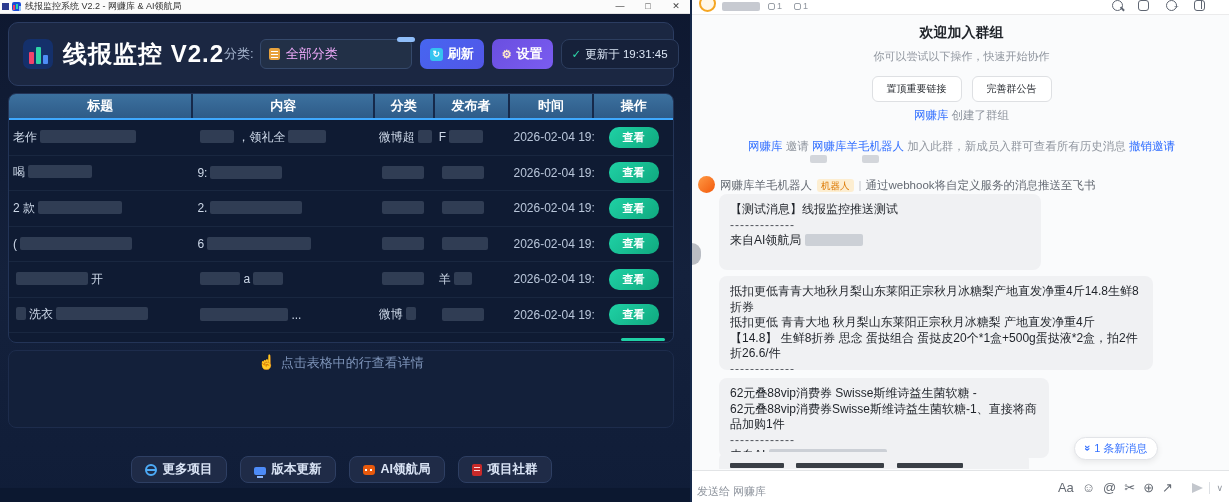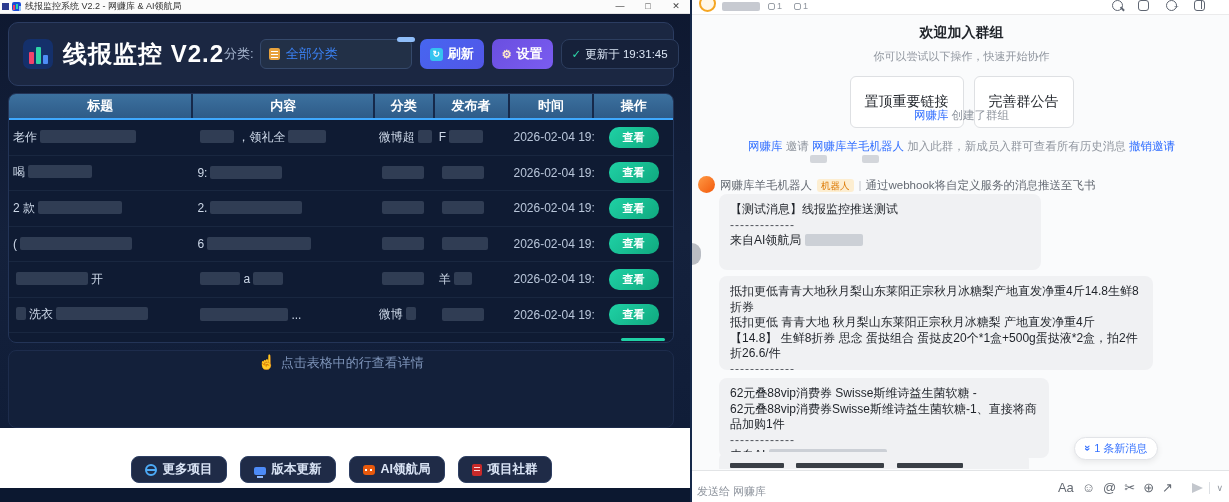--- a/index.html
+++ b/index.html
@@ -1,19 +1,19 @@
 <!DOCTYPE html>
 <html><head>
 <meta charset="utf-8">
 <style>
   * { box-sizing: border-box; margin: 0; padding: 0; }
   html,body { width:1229px; height:502px; overflow:hidden; font-family:"Liberation Sans", sans-serif; background:#fff; }
 
   
-  #left-window { position:absolute; left:0; top:0; width:690px; height:428px; background:linear-gradient(180deg,#0e1830,#14213c 55%,#101d38); }
+  #left-window { position:absolute; left:0; top:0; width:690px; height:502px; background:linear-gradient(180deg,#0e1830,#14213c 55%,#101d38); }
   #lw-titlebar { position:absolute; left:0; top:0; width:690px; height:14px; background:#fbfbfb; border-bottom:1px solid #e3e3e3; display:flex; align-items:center; font-size:9px; color:#333; }
   #lw-taskicon { width:7px; height:7px; background:#2b3a8f; margin:0 3px 0 2px; }
   #lw-appicon { width:9px; height:9px; border-radius:2px; background:#1d4ed8; margin-right:4px; position:relative; overflow:hidden; }
   #lw-appicon::before { content:""; position:absolute; left:1px; bottom:1px; width:2px; height:5px; background:#f0426b; box-shadow:3px -1px 0 #2dd4a7, 6px 1px 0 #93c5fd; }
   .win-ctrl { width:28px; height:13px; text-align:center; font-size:9px; color:#444; line-height:13px; }
   #lw-ctrls { margin-left:auto; display:flex; }
 
   #lw-body { position:absolute; left:0; top:14px; width:690px; height:488px; }
   #lw-footband { position:absolute; left:0; top:474px; width:690px; height:14px; background:#0c1830; }
 
@@ -22,21 +22,21 @@
   #lw-logo { width:30px; height:30px; border-radius:7px; background:#14306b; position:relative; margin-right:10px; flex:none; }
   #lw-logo i { position:absolute; bottom:5px; width:5px; border-radius:1px; }
   #lw-logo .b1 { left:6px; height:12px; background:#f0426b; }
   #lw-logo .b2 { left:13px; height:17px; background:#2dd4a7; }
   #lw-logo .b3 { left:20px; height:9px; background:#4d8df6; }
   #lw-title { font-size:24px; font-weight:bold; color:#ffffff; letter-spacing:1px; white-space:nowrap; }
   #lw-cat-label { margin-left:auto; font-size:13px; color:#a9b8d0; white-space:nowrap; }
   #lw-select { width:152px; height:30px; margin-left:6px; background:#223047; border:1px solid #35496b; border-radius:6px; display:flex; align-items:center; padding:0 8px; position:relative; flex:none; }
   #lw-select .doc-ic { width:11px; height:12px; border-radius:2px; background:#e8a33d; margin-right:6px; position:relative; }
   #lw-select .doc-ic::before { content:""; position:absolute; left:2px; top:3px; width:7px; height:1px; background:#fff; box-shadow:0 3px 0 #fff, 0 6px 0 #fff; }
-  #lw-select .sel-tx { font-size:13px; color:#3b82f6; white-space:nowrap; }
+  #lw-select .sel-tx { font-size:13px; color:#f0abfc; white-space:nowrap; }
   #lw-select .blue-dash { position:absolute; right:-4px; top:-3px; width:18px; height:5px; border-radius:3px; background:#8fbdf9; }
   .hdr-btn { height:30px; border-radius:7px; display:flex; align-items:center; padding:0 10px; margin-left:8px; color:#fff; font-size:13px; font-weight:bold; white-space:nowrap; flex:none; cursor:default; }
   #btn-refresh { background:linear-gradient(135deg,#4666f0,#5256e8); }
   #btn-refresh .ric { width:13px; height:13px; border-radius:3px; background:#35c3f0; color:#fff; font-size:9px; line-height:13px; text-align:center; margin-right:5px; }
   #btn-settings { background:linear-gradient(135deg,#6a4fe0,#7a5cf0); }
   #btn-settings .sic { font-size:11px; margin-right:5px; color:#ffe9c9; }
   #lw-updated { height:30px; margin-left:8px; background:#16213a; border:1px solid #2c3d5e; border-radius:8px; display:flex; align-items:center; padding:0 10px; font-size:11.5px; color:#dbe6f5; white-space:nowrap; flex:none; }
   #lw-updated .chk { color:#2dd4a7; margin-right:4px; }
 
   
@@ -91,21 +91,21 @@
   #hic-search::after { content:""; position:absolute; left:7px; top:7px; width:5px; height:1.5px; background:#5f6672; transform:rotate(45deg); }
   #hic-add::after { content:"+"; position:absolute; left:7px; top:1px; font-size:8px; color:#5f6672; }
   #hic-panel::after { content:""; position:absolute; left:6px; top:0; width:1.4px; height:8px; background:#5f6672; }
 
   #chat-scrollhandle { position:absolute; left:0; top:243px; width:9px; height:22px; background:#b9bdc4; border-radius:0 11px 11px 0; }
 
   #welcome { position:absolute; left:0; top:24px; width:539px; text-align:center; }
   #welcome-title { font-size:14px; color:#1f2329; font-weight:bold; }
   #welcome-sub { font-size:11px; color:#8f959e; margin-top:7px; }
   #welcome-actions { margin-top:12px; display:flex; justify-content:center; gap:10px; }
-  .wbtn { background:#fff; border:1px solid #dee0e3; border-radius:6px; padding:16px 14px; font-size:14px; color:#1f2329; cursor:default; white-space:nowrap; }
+  .wbtn { background:#fff; border:1px solid #dee0e3; border-radius:6px; padding:5px 14px; font-size:10px; color:#1f2329; cursor:default; white-space:nowrap; }
 
   .sysline { position:absolute; width:539px; text-align:center; font-size:11.5px; color:#8f959e; white-space:nowrap; }
   #sys-created { top:108px; }
   #sys-invite { top:139px; }
   .blue { color:#3370ff; }
   .sys-chip { position:absolute; top:155px; width:17px; height:8px; border-radius:2px; background:#d3d6db; }
   #sys-chip1 { left:118px; } #sys-chip2 { left:170px; }
 
   #bot-avatar { position:absolute; left:6px; top:176px; width:17px; height:17px; border-radius:50%; background:linear-gradient(135deg,#ff9a45,#f2590c); }
   #bot-line { position:absolute; left:28px; top:178px; font-size:11.5px; color:#646a73; white-space:nowrap; }

